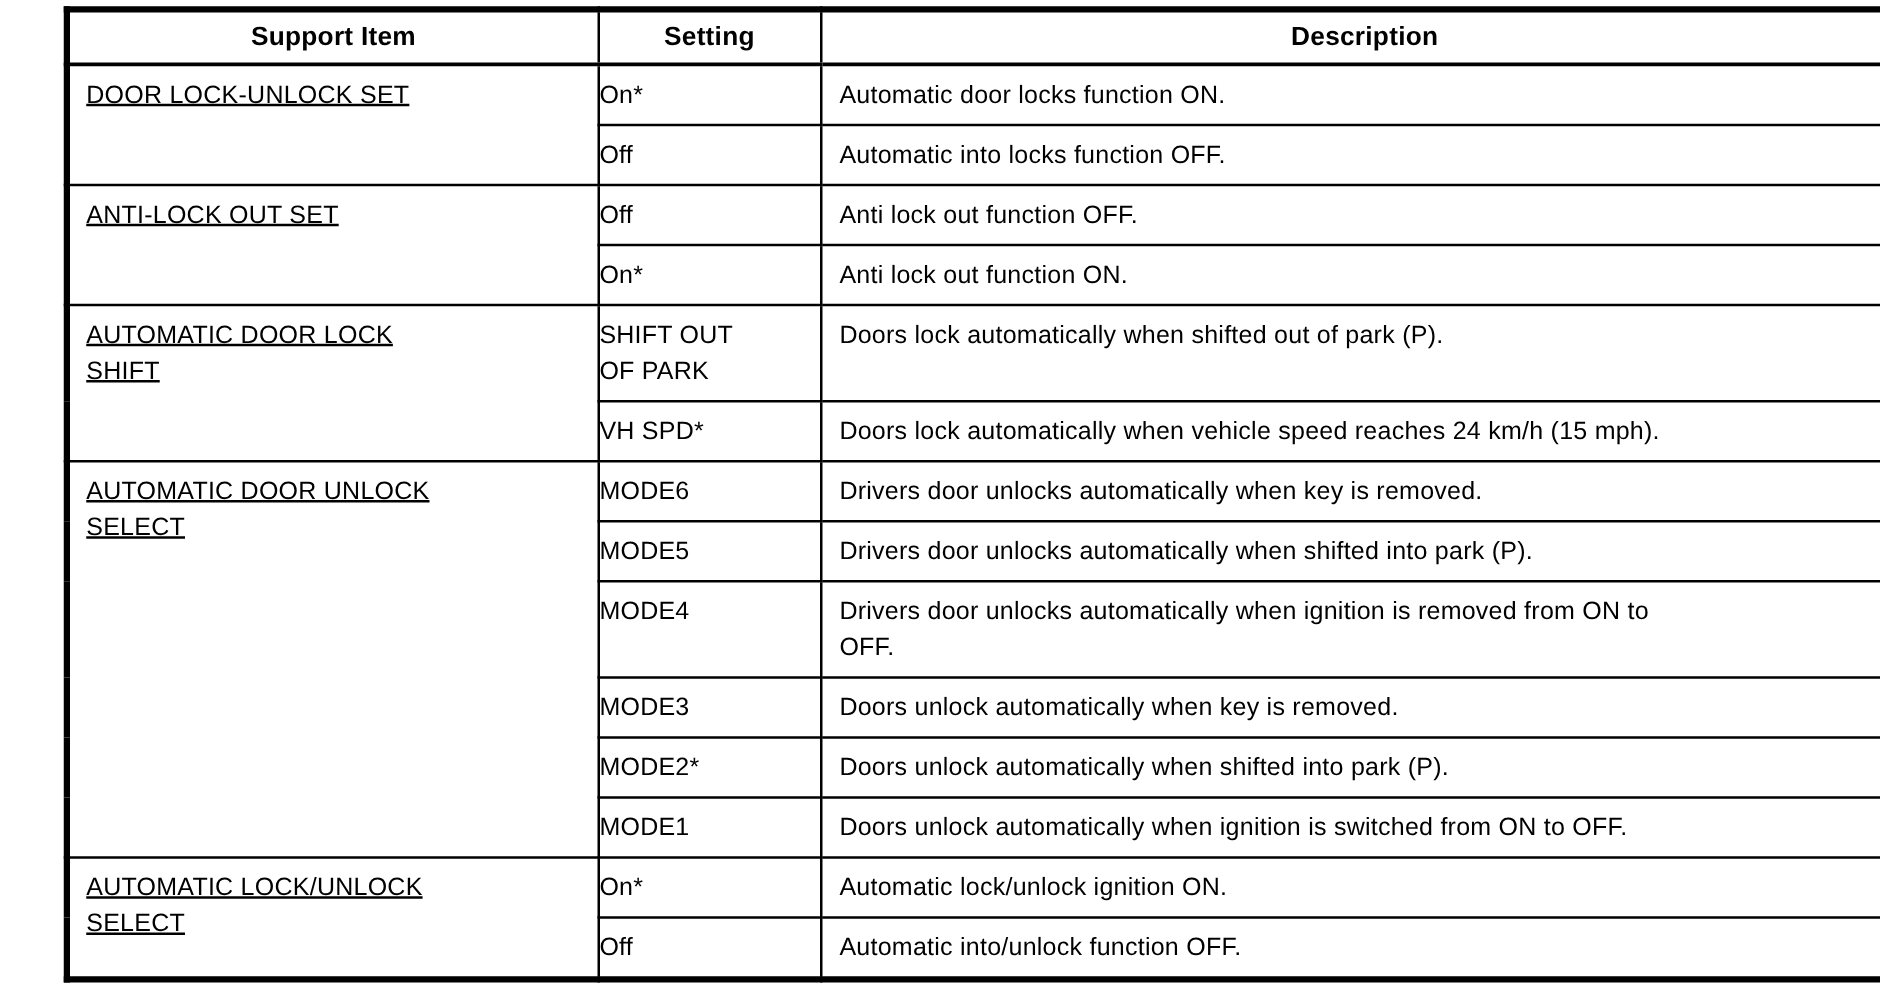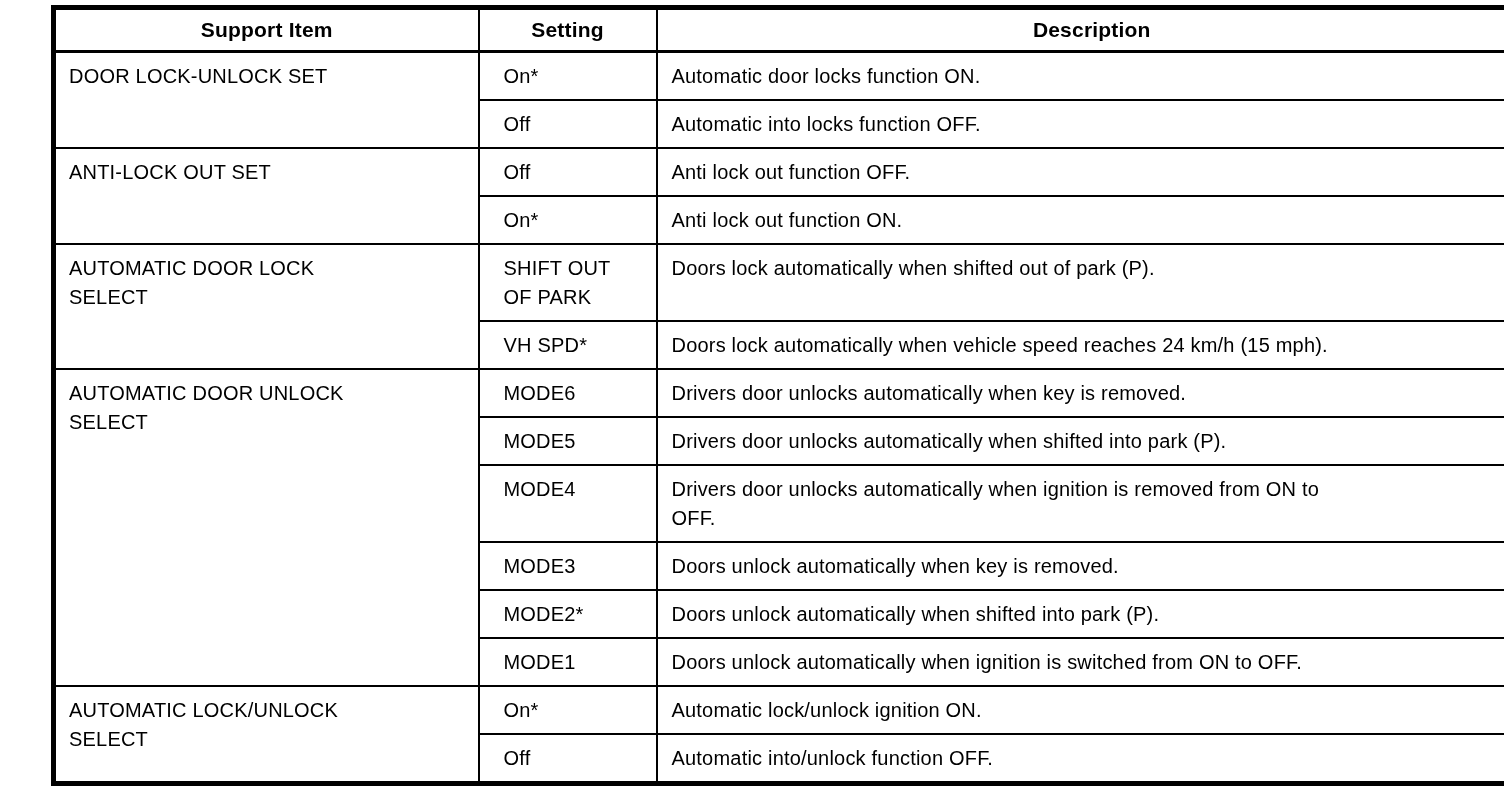--- a/index.html
+++ b/index.html
@@ -51,22 +51,22 @@
   td {
     font-size: 20px;
     font-weight: normal;
     vertical-align: top;
     line-height: 29px;
     padding: 9px 10px 8px 12px;
     white-space: pre-line;
     height: 48px;
     letter-spacing: 0.2px;
   }
-  td.support { padding-left: 13px; }
-  td.setting { padding-left: 24px; }
+  td.support { padding-left: 13px; text-decoration: underline; }
+  td.setting { padding-left: 0; }
   td.desc    { padding-left: 14px; }
 </style>
 </head>
 <body>
 
 <div class="page">
   <table class="support-table">
     <colgroup>
       <col style="width:425px">
       <col style="width:178px">
@@ -94,21 +94,21 @@
           <td class="support" rowspan="2">ANTI-LOCK OUT SET</td>
           <td class="setting">Off</td>
           <td class="desc">Anti lock out function OFF.</td>
         </tr>
         <tr>
           <td class="setting">On*</td>
           <td class="desc">Anti lock out function ON.</td>
         </tr>
         <tr>
           <td class="support" rowspan="2">AUTOMATIC DOOR LOCK
-SELECT</td>
+SHIFT</td>
           <td class="setting">SHIFT OUT
 OF PARK</td>
           <td class="desc">Doors lock automatically when shifted out of park (P).</td>
         </tr>
         <tr>
           <td class="setting">VH SPD*</td>
           <td class="desc">Doors lock automatically when vehicle speed reaches 24 km/h (15 mph).</td>
         </tr>
         <tr>
           <td class="support" rowspan="6">AUTOMATIC DOOR UNLOCK

